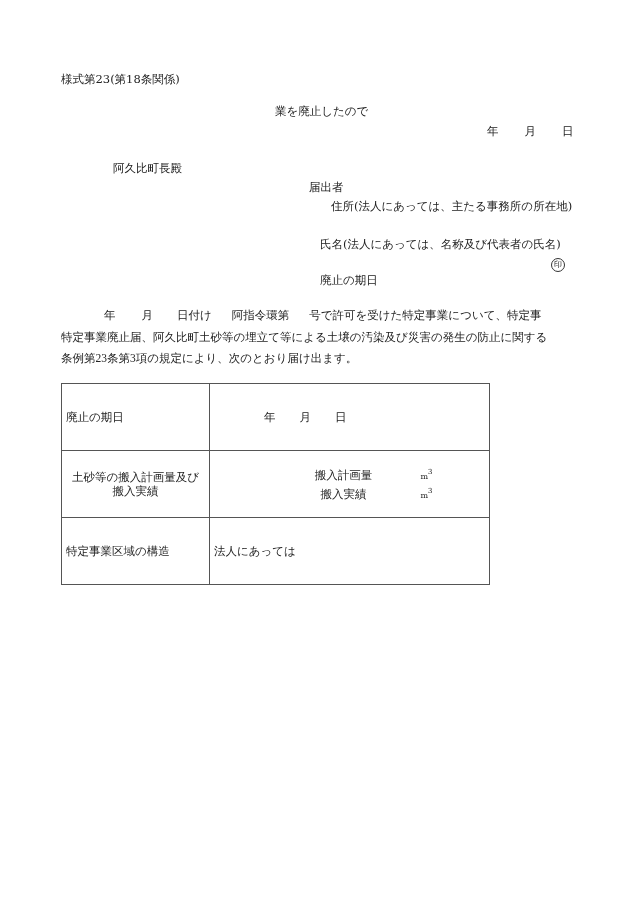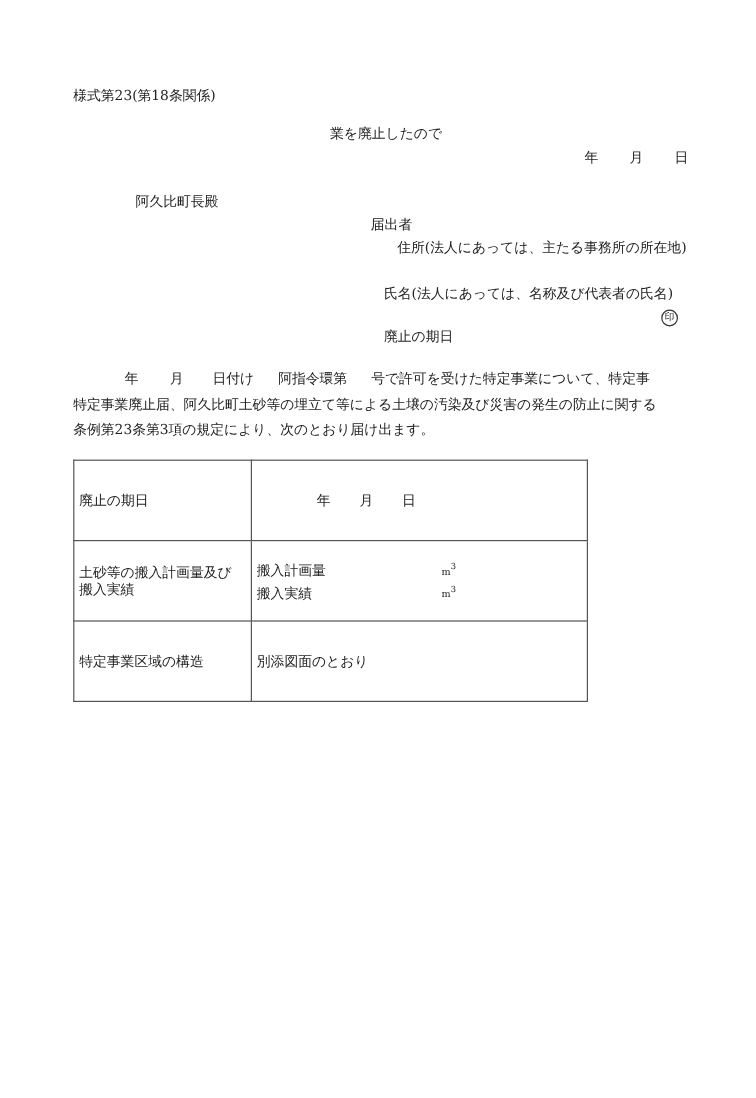--- a/index.html
+++ b/index.html
@@ -36,38 +36,38 @@
 <div class="abs" style="left:309px; top:180px;">届出者</div>
 <div class="abs" style="left:331px; top:199px;">住所(法人にあっては、主たる事務所の所在地)</div>
 <div class="abs" style="left:320px; top:237px;">氏名(法人にあっては、名称及び代表者の氏名)</div>
 <div class="abs" style="left:551px; top:256px;"><span class="seal">印</span></div>
 <div class="abs" style="left:320px; top:273px;">廃止の期日</div>
 
 <div class="abs" style="left:104px; top:308px;">
   <span>年</span><span class="gap" style="width:26px"></span><span>月</span><span class="gap" style="width:24px"></span><span>日付け</span><span class="gap" style="width:20px"></span><span>阿指令環第</span><span class="gap" style="width:20px"></span><span>号で許可を受けた特定事業について、特定事</span>
 </div>
 <div class="abs" style="left:61px; top:330px;">特定事業廃止届、阿久比町土砂等の埋立て等による土壌の汚染及び災害の発生の防止に関する</div>
-<div class="abs" style="left:61px; top:351px;">条例第23条第3項の規定により、次のとおり届け出ます。</div>
+<div class="abs" style="left:61px; top:351px;font-family:Liberation Serif, serif;">条例第23条第3項の規定により、次のとおり届け出ます。</div>
 
 <table class="form">
   <tbody>
       <tr style="height:67px;">
     <td class="label">廃止の期日</td>
     <td>
       <span class="gap" style="width:50px"></span><span>年</span><span class="gap" style="width:24px"></span><span>月</span><span class="gap" style="width:24px"></span><span>日</span>
     </td>
   </tr>
-  <tr style="height:67px;">
+  <tr style="height:67px;text-align:center;">
     <td class="label">
       <div>土砂等の搬入計画量及び</div>
       <div>搬入実績</div>
     </td>
     <td>
       <div><span style="display:inline-block;width:154px">搬入計画量</span><span style="font-size:8px">m</span><sup>3</sup></div>
       <div><span style="display:inline-block;width:154px">搬入実績</span><span style="font-size:8px">m</span><sup>3</sup></div>
     </td>
   </tr>
   <tr style="height:67px;">
     <td class="label">特定事業区域の構造</td>
-    <td>別添図面のとおり</td>
+    <td>法人にあっては</td>
   </tr>
 </tbody>
   </table>
 
 </body></html>

